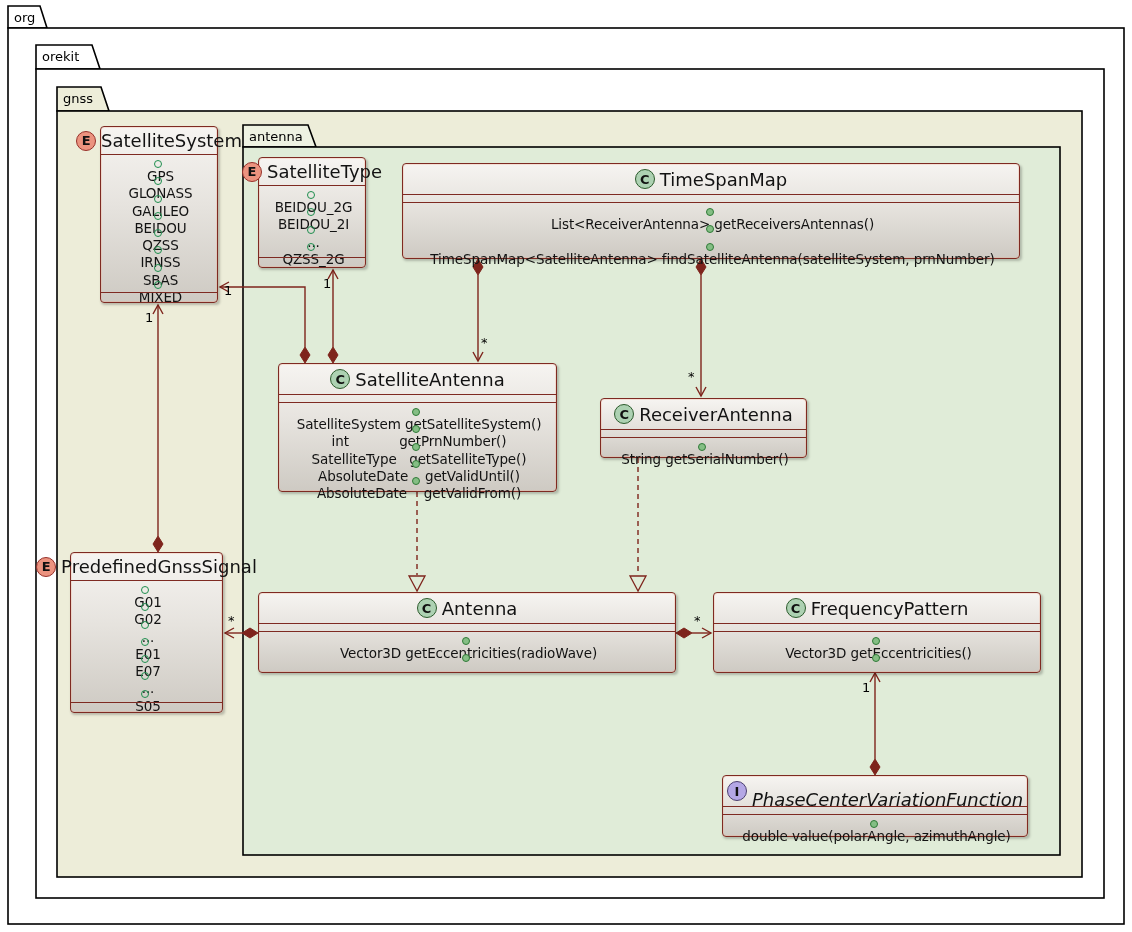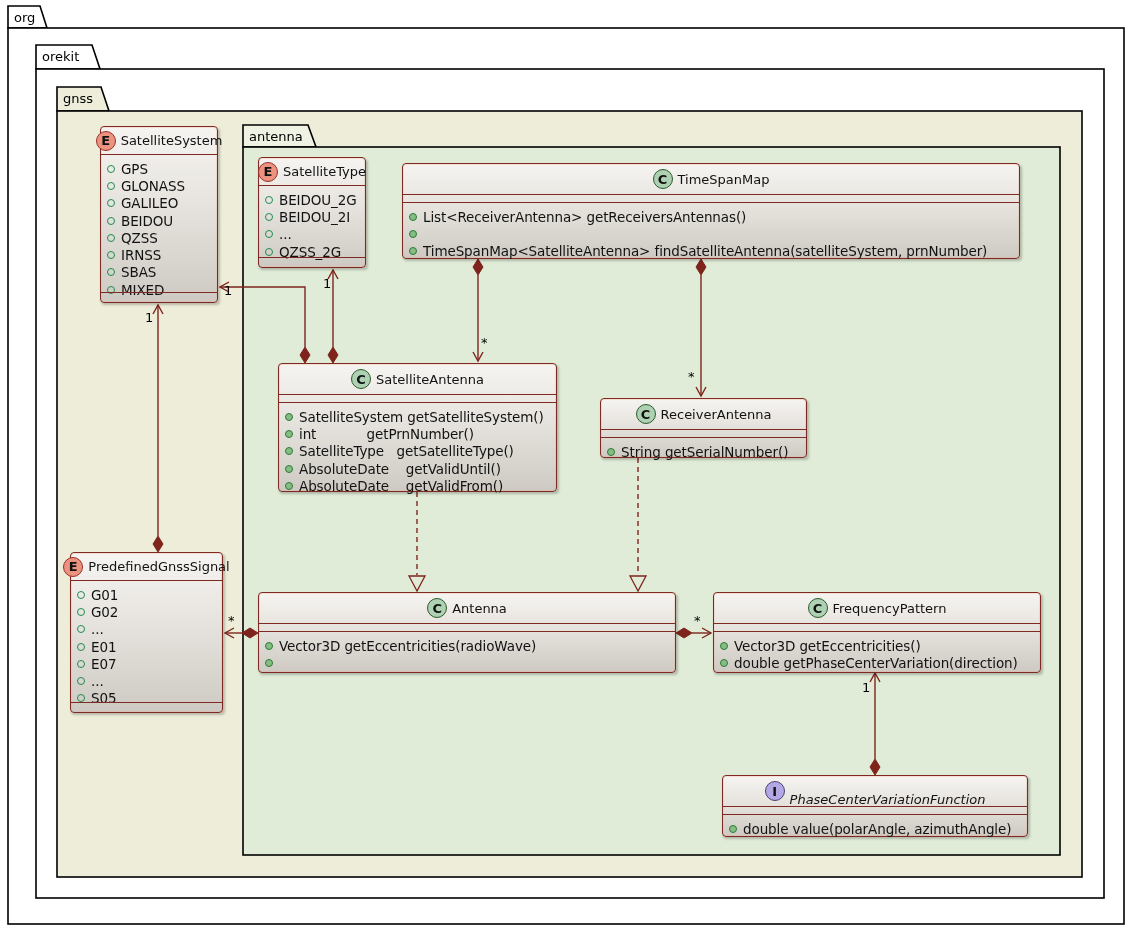--- a/index.html
+++ b/index.html
@@ -34,29 +34,29 @@
   
   .uml-box{position:absolute;box-sizing:border-box;border:1px solid var(--box-border,#7E2A22);border-radius:4px;
     background:linear-gradient(180deg,#F6F4F1 0%,#E6E3DE 45%,#CECAC3 100%);
     box-shadow:1.5px 2px 2.5px rgba(0,0,0,0.22), inset 0 0 0 1px rgba(240,170,140,0.28);
     display:flex;flex-direction:column;overflow:visible;}
   .uml-header{display:flex;align-items:center;justify-content:center;gap:5px;border-bottom:1px solid var(--box-border,#7E2A22);flex:0 0 auto;}
   .enum .uml-header{height:27px;}
   .cls .uml-header,.iface .uml-header{height:30px;}
   .uml-fields{flex:0 0 7px;border-bottom:1px solid var(--box-border,#7E2A22);}
   .uml-footer{flex:0 0 9px;border-top:1px solid var(--box-border,#7E2A22);}
-  .uml-title{font-size:13px;color:#121212;white-space:nowrap;}
+  .uml-title{font-size:18px;color:#121212;white-space:nowrap;}
   .iface .uml-title{font-style:italic;margin-top:16px;}
   .badge{width:20px;height:20px;border-radius:50%;display:flex;align-items:center;justify-content:center;
     font-weight:bold;font-size:13px;color:#111;flex:0 0 auto;box-sizing:border-box;}
   .badge.E{background:var(--enum-badge-bg,#EB937F);border:1.2px solid #97302A;}
   .badge.C{background:var(--class-badge-bg,#ADD1B2);border:1.2px solid #2C5B2C;}
   .badge.I{background:var(--interface-badge-bg,#B4A7E5);border:1.2px solid #4C4070;}
   .uml-members{list-style:none;margin:0;padding:5px 3px 0 6px;flex:1 1 auto;min-height:0;}
-  .uml-members li{display:flex;align-items:center;height:17.3px;}
+  .uml-members li{display:flex;align-items:center;height:17.3px;flex-direction:column;}
   .marker{width:8px;height:8px;border-radius:50%;margin-right:6px;flex:0 0 auto;box-sizing:border-box;}
   .marker.constant{border:1.5px solid var(--member-constant-ring,#1E8E4E);background:transparent;}
   .marker.method{border:1px solid #2F7A37;background:var(--member-method-dot,#84BE84);}
   .mtext{font-size:13.5px;letter-spacing:-0.1px;white-space:pre;color:#121212;}
 </style>
 </head>
 <body>
 
 <div id="stage">
 
@@ -372,21 +372,20 @@
     </div>
     <div class="uml-fields"></div>
     <ul class="uml-members">
   <li class="uml-member">
     <span class="marker method"></span>
     <span class="mtext">Vector3D getEccentricities()</span>
   </li>
 
   <li class="uml-member">
     <span class="marker method"></span>
-    <span class="mtext">double getPhaseCenterVariation(direction)</span>
   </li>
 </ul>
   </div>
 
   <div class="uml-box iface" style="left:722px;top:775px;width:306px;height:62px;">
     <div class="uml-header">
       <span class="badge I">I</span>
       <span class="uml-title">PhaseCenterVariationFunction</span>
     </div>
     <div class="uml-fields"></div>

